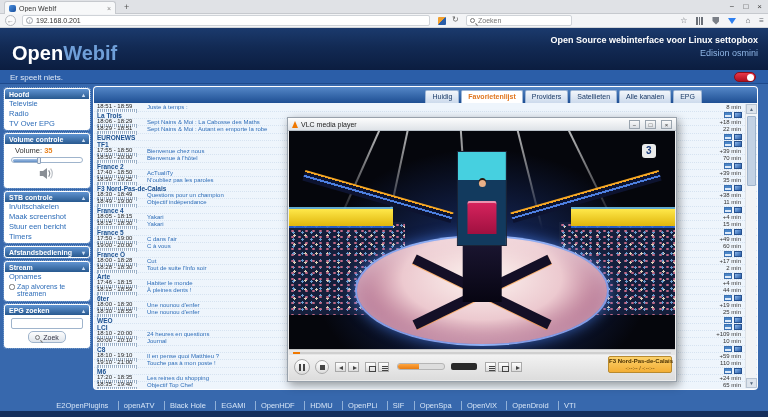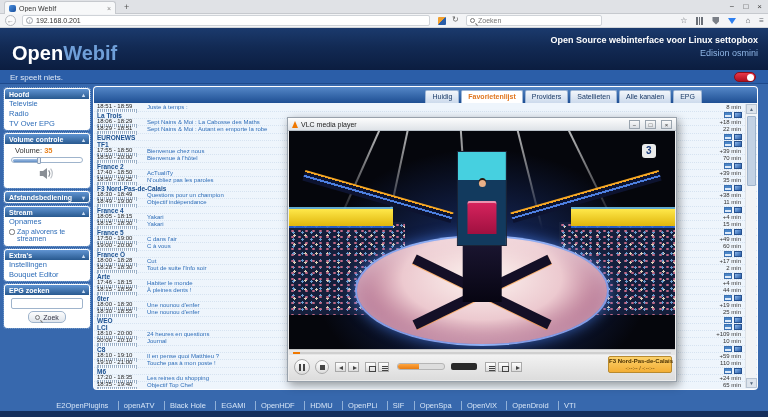--- a/index.html
+++ b/index.html
@@ -16,21 +16,21 @@
   .winbtns { position:absolute; right:6px; top:1px; display:flex; gap:9px; }
   .winbtns span { font-size:8px; color:#444; line-height:12px; }
 
   .bnav { position:absolute; top:14px; left:0; width:768px; height:14px; background:#f3f4f6; border-bottom:1px solid #d2d5d9; }
   .backbtn { position:absolute; left:5px; top:1px; width:11px; height:11px; border:1px solid #b4b8bd; border-radius:50%; color:#777; font-size:7px; line-height:9px; text-align:center; background:#fbfbfc; }
   .urlbox { position:absolute; left:22px; top:1px; width:408px; height:11px; background:#fff; border:1px solid #cfd3d8; border-radius:2px; display:flex; align-items:center; padding:0 3px; gap:3px; }
   .iinfo { width:7px; height:7px; border:1px solid #9aa0a8; border-radius:50%; color:#9aa0a8; font-size:5px; line-height:6px; text-align:center; font-style:italic; }
   .urltext { font-size:7px; color:#333; }
   .owifmini { position:absolute; left:438px; top:3px; width:8px; height:8px; border-radius:1px; background:linear-gradient(135deg,#f0a030 50%,#2a5ea8 50%); }
   .refbtn { position:absolute; left:452px; top:1px; font-size:8px; color:#666; }
-  .searchbox { position:absolute; left:466px; top:1px; width:136px; height:11px; background:#fff; border:1px solid #cfd3d8; border-radius:2px; display:flex; align-items:center; padding:0 3px; gap:3px; }
+  .searchbox { position:absolute; left:466px; top:1px; width:106px; height:11px; background:#fff; border:1px solid #cfd3d8; border-radius:2px; display:flex; align-items:center; padding:0 3px; gap:3px; }
   .mag { width:5px; height:5px; border:1px solid #777; border-radius:50%; position:relative; flex:0 0 auto; }
   .mag::after { content:""; position:absolute; width:3px; height:1px; background:#777; left:4px; top:5px; transform:rotate(45deg); }
   .searchbox input { border:none; outline:none; font-size:7px; color:#555; width:100%; background:transparent; font-family:"Liberation Sans",sans-serif; }
   .navicons { position:absolute; right:4px; top:1px; display:flex; align-items:center; gap:9px; height:11px; }
   .navicons .glyph { font-size:8px; color:#5a5f66; }
   .libicon { width:7px; height:8px; border-left:2px solid #6a6f77; border-right:2px solid #6a6f77; background:linear-gradient(90deg,transparent 40%,#6a6f77 40%,#6a6f77 60%,transparent 60%); }
   .shieldicon { width:7px; height:8px; background:#7a7f87; clip-path:polygon(0 0,100% 0,100% 55%,50% 100%,0 55%); }
   .dlicon { width:0; height:0; border-left:4px solid transparent; border-right:4px solid transparent; border-top:6px solid #2d7ff0; position:relative; }
 
   
@@ -216,42 +216,44 @@
     <div class="speaker-wrap">
       <svg width="16" height="13" viewBox="0 0 20 16">
         <polygon points="1,5 5,5 10,1 10,15 5,11 1,11" fill="#8a8f96"></polygon>
         <path d="M12 4 Q15 8 12 12" stroke="#8a8f96" stroke-width="1.4" fill="none"></path>
         <path d="M14.5 2 Q19 8 14.5 14" stroke="#b9bec4" stroke-width="1.4" fill="none"></path>
       </svg>
     </div>
   </div>
   <div class="sbox">
     <div class="shead">
+        <span>STB controle</span>
+        <span class="chev">▴</span>
+      </div>
+    <a class="slink">In/uitschakelen</a>
+    <a class="slink">Maak screenshot</a>
+    <a class="slink">Stuur een bericht</a>
+    <a class="slink">Timers</a>
+  </div>
+  <div class="sbox">
+    <div class="shead">
         <span>Afstandsbediening</span>
         <span class="chev">▾</span>
       </div>
   </div>
   <div class="sbox">
     <div class="shead">
         <span>Stream</span>
         <span class="chev">▴</span>
       </div>
     <a class="slink">Opnames</a>
     <div class="chk-line">
       <input type="checkbox" style="">
       <span>Zap alvorens te streamen</span>
     </div>
-  </div>
-  <div class="sbox">
-    <div class="shead">
-        <span>Extra's</span>
-        <span class="chev">▴</span>
-      </div>
-    <a class="slink">Instellingen</a>
-    <a class="slink">Bouquet Editor</a>
   </div>
   <div class="sbox">
     <div class="shead">
         <span>EPG zoeken</span>
         <span class="chev">▴</span>
       </div>
     <input class="epg-input" value="" style="">
     <div class="zoek-btn">
       <span class="mag"></span>
       <span>Zoek</span>

